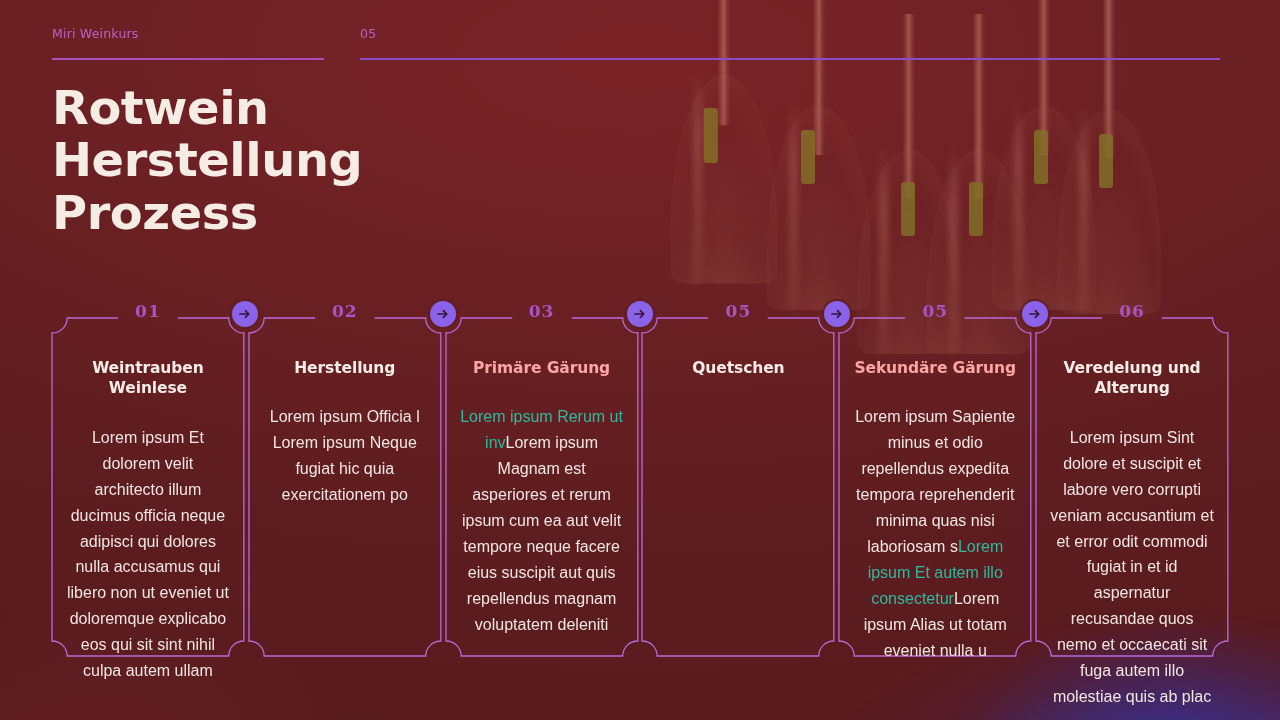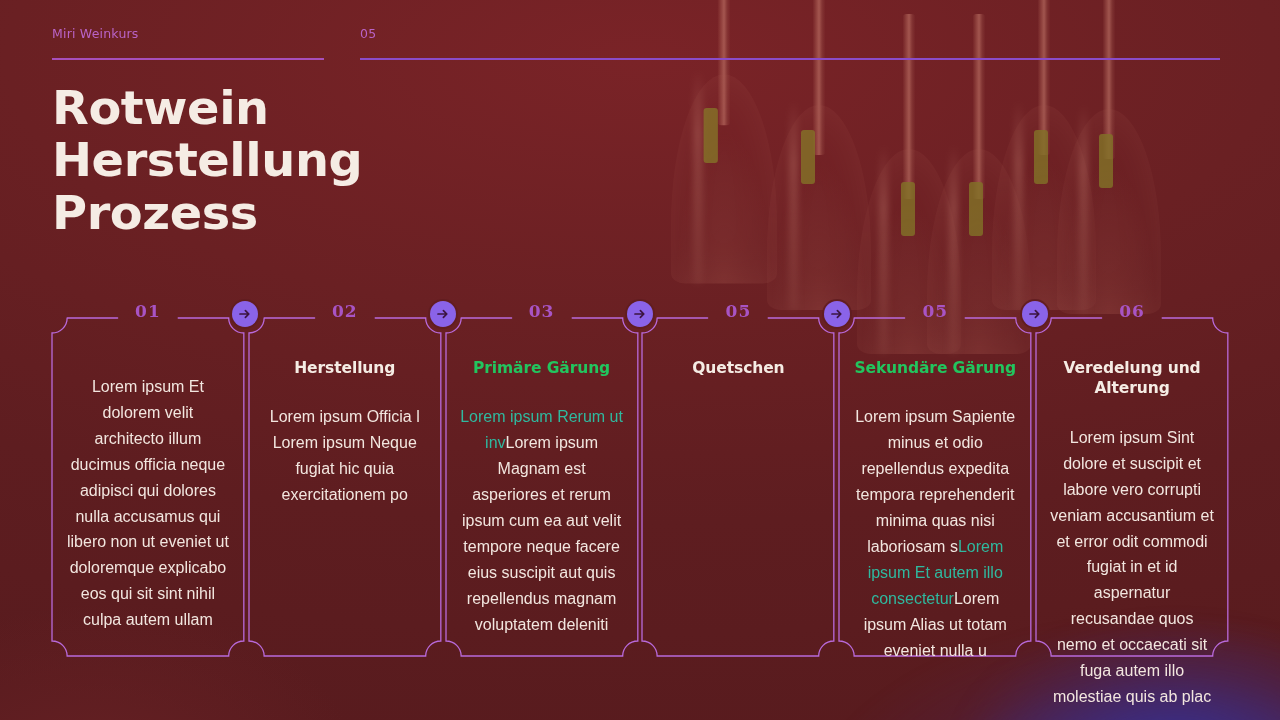--- a/index.html
+++ b/index.html
@@ -106,21 +106,21 @@
     position:absolute; left:14px; right:14px; top:38px; bottom:34px;
     display:flex; flex-direction:column; align-items:center;
     text-align:center;
   }
   .card-title {
     font-family:"DejaVu Sans", sans-serif;
     font-weight:700; font-size:15.5px; line-height:1.32;
     color:#f5ece4; letter-spacing:-0.1px;
     margin-top:10px;
   }
-  .card-title.accent { color:#22c55e; }
+  .card-title.accent { color:#fca5a5; }
   .card-text {
     margin-top:26px;
     font-size:16px; line-height:1.62; color:#f2e6df;
     font-family:"Liberation Sans", sans-serif;
   }
   .card-text .tl { color:#2fb99f; }
 
   
   .arrow {
     position:absolute; top:301px; width:26px; height:26px; border-radius:50%;
@@ -196,20 +196,21 @@
 
 <div class="strip" id="strip">
     <div class="card">
       <div class="card-frame">
         <svg viewBox="0 0 190 352" preserveAspectRatio="none">
        <path d="M 15 8 L 65 8 M 125 8 L 175 8 A 15 15 0 0 0 190 23 L 190 331 A 15 15 0 0 0 175 346 L 15 346 A 15 15 0 0 0 0 331 L 0 23 A 15 15 0 0 0 15 8" fill="none" stroke="#b96adb" stroke-width="1.3" vector-effect="non-scaling-stroke" stroke-linecap="round"></path>
      </svg>
       </div>
       <div class="card-num">01</div>
       <div class="card-body">
+        <div class="card-title">Weintrauben Weinlese</div>
         <div class="card-text"><span>Lorem ipsum Et dolorem velit architecto illum ducimus officia neque adipisci qui dolores nulla accusamus qui libero non ut eveniet ut doloremque explicabo eos qui sit sint nihil culpa autem ullam</span></div>
       </div>
     </div>
     <div class="card">
       <div class="card-frame">
         <svg viewBox="0 0 190 352" preserveAspectRatio="none">
        <path d="M 15 8 L 65 8 M 125 8 L 175 8 A 15 15 0 0 0 190 23 L 190 331 A 15 15 0 0 0 175 346 L 15 346 A 15 15 0 0 0 0 331 L 0 23 A 15 15 0 0 0 15 8" fill="none" stroke="#b96adb" stroke-width="1.3" vector-effect="non-scaling-stroke" stroke-linecap="round"></path>
      </svg>
       </div>
       <div class="card-num">02</div>

